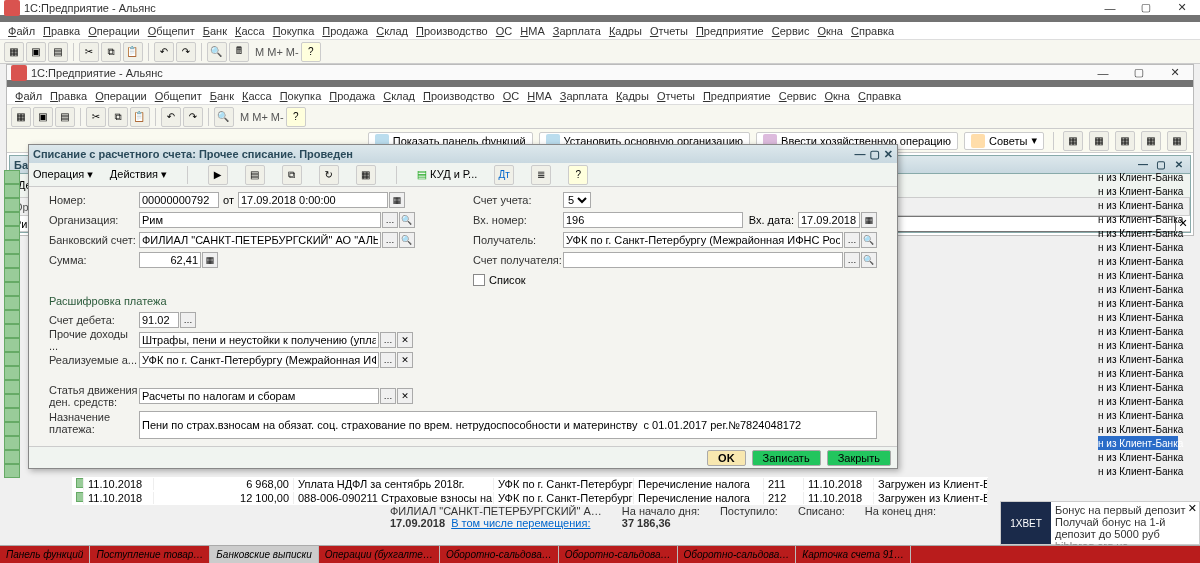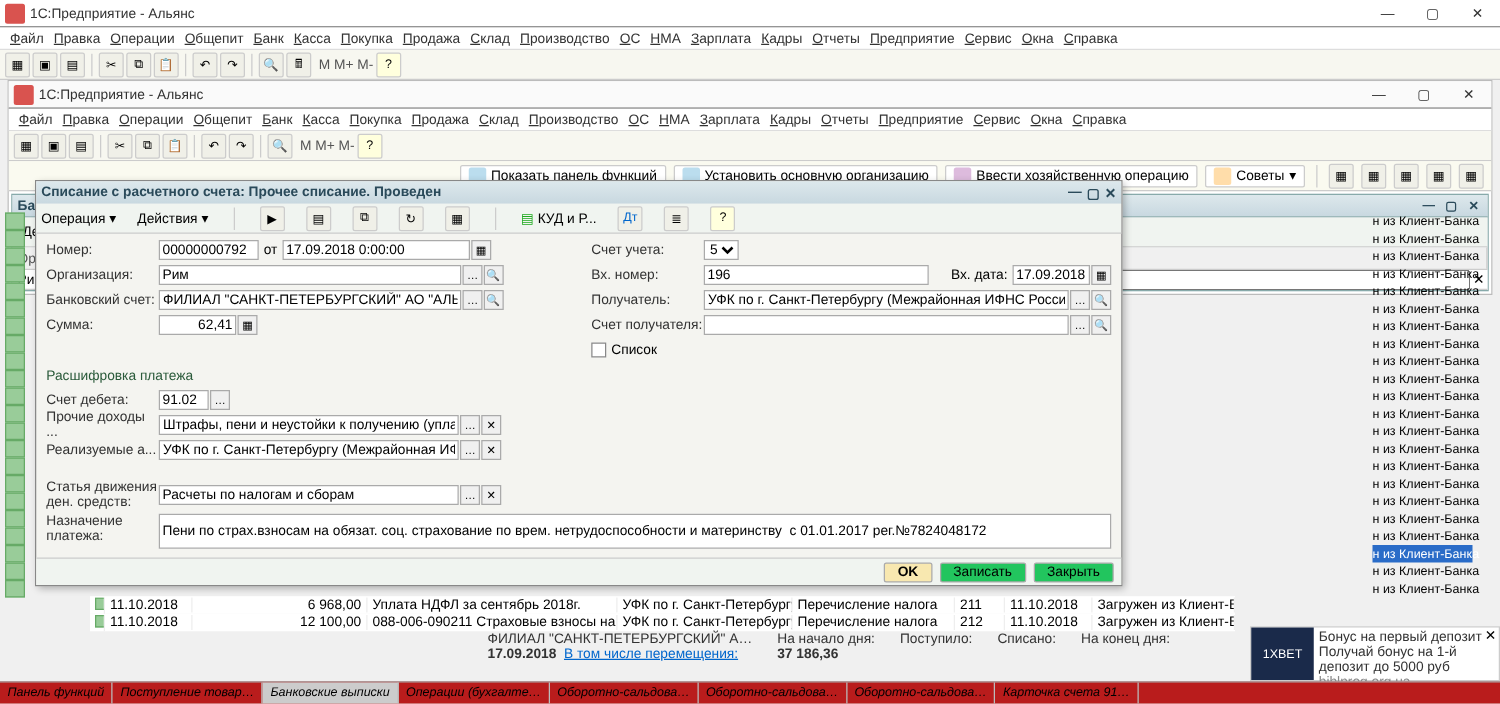--- a/index.html
+++ b/index.html
@@ -1,17 +1,17 @@
 <!DOCTYPE html>
 <html><head>
 <meta charset="utf-8">
 <style>
 * { margin:0; padding:0; box-sizing:border-box; font-family:Tahoma,Arial,sans-serif; font-size:11px; }
 body { background:#f0f0f0; width:1200px; height:563px; overflow:hidden; position:relative; }
-.titlebar { height:22px; background:#fff; display:flex; align-items:center; padding:0 4px; border-bottom:1px solid #737373; }
+.titlebar { height:22px; background:#fff; display:flex; align-items:center; padding:0 4px; border-bottom:7px solid #737373; }
 .titlebar .icon { width:16px; height:16px; background:#d9534f; border-radius:2px; margin-right:4px; }
 .titlebar .title { flex:1; color:#333; }
 .titlebar .wbtns { display:flex; gap:8px; }
 .titlebar .wbtn { width:28px; height:18px; display:flex; align-items:center; justify-content:center; color:#333; cursor:pointer; }
 .menubar { height:18px; background:#fff; display:flex; align-items:center; padding:0 4px; gap:0; border-bottom:1px solid #ddd; }
 .menubar span { padding:0 4px; color:#333; cursor:pointer; }
 .menubar span u { text-decoration:underline; }
 .toolbar { height:24px; background:#f7f7f0; border-bottom:1px solid #ccc; display:flex; align-items:center; padding:0 4px; gap:2px; }
 .tbtn { width:20px; height:20px; background:#f0f0e8; border:1px solid #ccc; border-radius:2px; display:inline-flex; align-items:center; justify-content:center; cursor:pointer; font-size:10px; }
 .tsep { width:1px; height:18px; background:#ccc; margin:0 3px; }
@@ -26,21 +26,21 @@
 .panel-tb .tlbl { padding:0 4px; cursor:pointer; }
 .headerrow { height:18px; background:#f0f0f0; display:flex; border-bottom:1px solid #ccc; }
 .headerrow .hc { padding:0 4px; border-right:1px solid #ccc; display:flex; align-items:center; color:#555; }
 .rightlist { position:absolute; right:22px; top:170px; width:80px; }
 .rightlist .rl { height:14px; display:flex; align-items:center; font-size:10px; white-space:nowrap; color:#000; }
 .rightlist .rl.sel { background:#2a6cc8; color:#fff; }
 .modal { position:absolute; left:28px; top:144px; width:870px; height:325px; background:#f4f4f0; border:1px solid #888; box-shadow:2px 2px 6px rgba(0,0,0,.3); display:flex; flex-direction:column; }
 .modal .mtitle { height:18px; background:linear-gradient(#dde8ec,#c8d8e0); display:flex; align-items:center; padding:0 4px; color:#2a4a5a; font-weight:bold; }
 .modal .mtitle .wbtns { margin-left:auto; display:flex; gap:4px; }
 .modal .mtb { height:24px; background:#f0f4f0; display:flex; align-items:center; padding:0 4px; gap:17px; border-bottom:1px solid #ccc; }
-.modal .mbody { flex:1; padding:4px 8px; overflow:auto; }
+.modal .mbody { flex:1; padding:4px 20px; overflow:auto; }
 .frow { display:flex; align-items:center; height:18px; margin-bottom:2px; }
 .frow .fl { width:90px; color:#333; }
 .frow input[type=text] { height:16px; border:1px solid #aaa; padding:0 2px; background:#fff; }
 .frow .ibtn { width:16px; height:16px; border:1px solid #aaa; background:#f0f0f0; display:inline-flex; align-items:center; justify-content:center; font-size:9px; cursor:pointer; margin-left:1px; }
 .twocol { display:flex; gap:20px; }
 .col { flex:1; }
 .modal .mfoot { height:22px; background:#f0f4f0; border-top:1px solid #ccc; display:flex; align-items:center; justify-content:flex-end; padding:0 6px; gap:6px; }
 .modal .mfoot .btn { border:1px solid #aaa; background:#22c55e; padding:1px 10px; cursor:pointer; border-radius:2px; }
 .modal .mfoot .btn.ok { background:#f8e8b0; font-weight:bold; }
 .bottomgrid { position:absolute; left:28px; top:477px; width:960px;padding-left:44px; }

